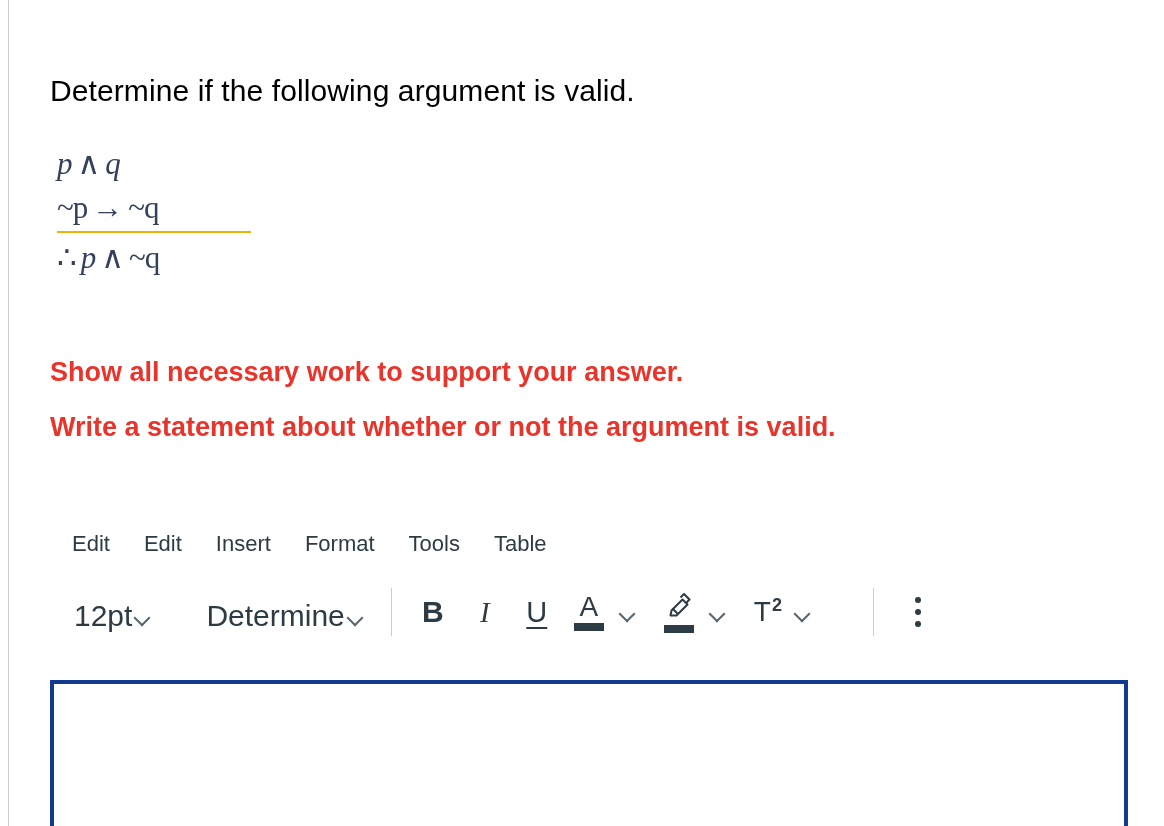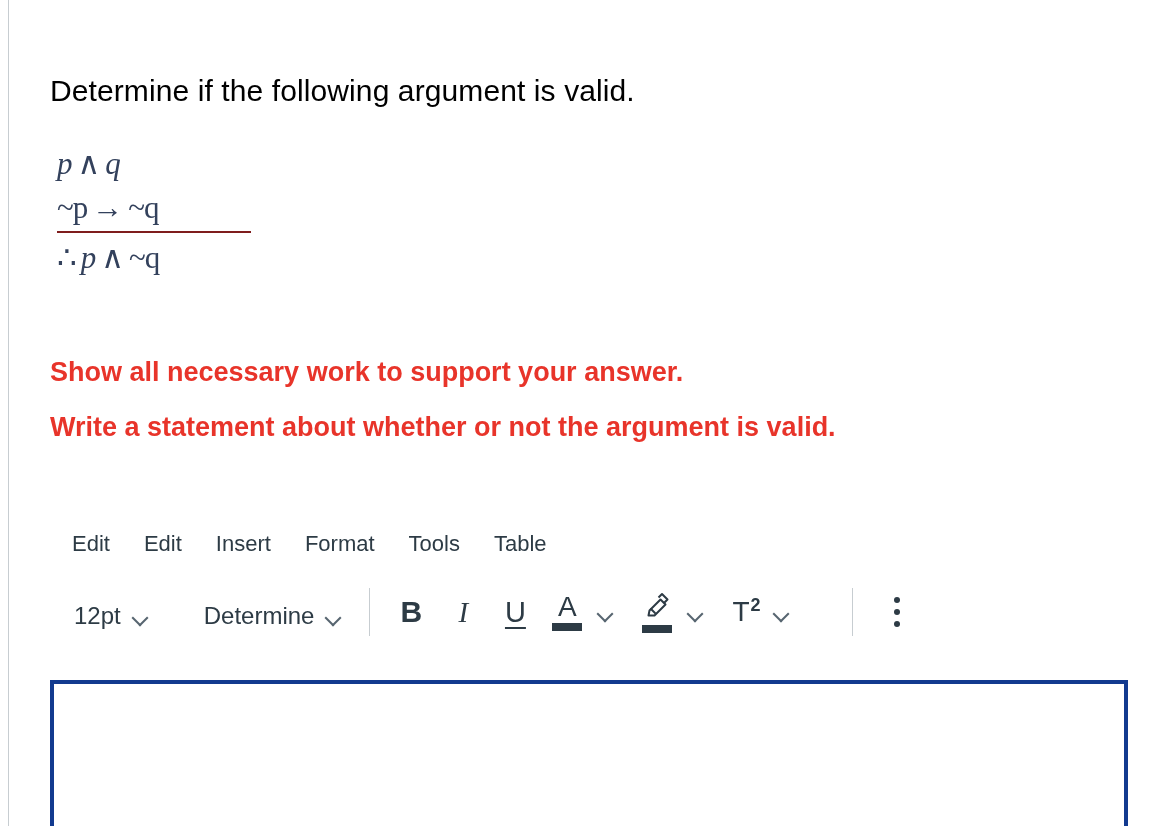--- a/index.html
+++ b/index.html
@@ -55,21 +55,21 @@
     color: #33415c;
     font-size: 31px;
     line-height: 44px;
   }
   .math-line {
     white-space: nowrap;
     display: block;
     height: 44px;
   }
   .math-line.premise-last {
-    border-bottom: 2px solid #7f1d1d;
+    border-bottom: 2px solid #eab308;
     display: inline-block;
     padding-right: 6px;
     padding-bottom: 1px;
     min-width: 188px;
   }
   .math-line .op {
     font-style: normal;
     padding: 0 5px;
   }
   .math-line .tilde {
@@ -120,22 +120,22 @@
 
   .toolbar {
     display: flex;
     align-items: center;
     height: 62px;
     padding-left: 22px;
   }
   .select-btn {
     display: flex;
     align-items: center;
-    gap: 11px;
-    font-size: 24px;
+    gap: 2px;
+    font-size: 30px;
     color: #2d3b45;
     cursor: pointer;
     padding: 4px 2px;
     margin-top: 8px;
   }
   .select-btn.fontsize { margin-right: 52px; }
 
   .chev {
     display: inline-block;
     width: 16px;

